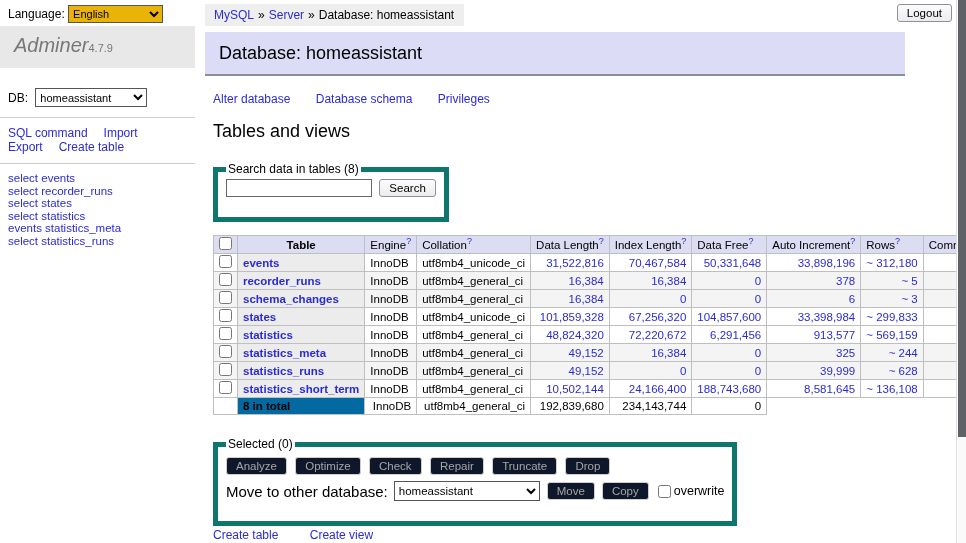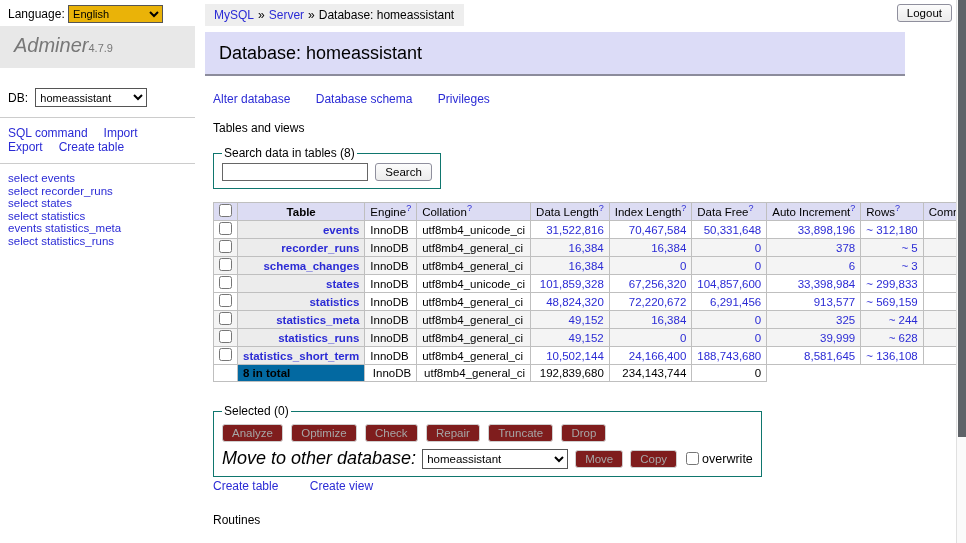--- a/index.html
+++ b/index.html
@@ -24,50 +24,50 @@
   .side-tables a { display:block; }
 
   
   #content { position:absolute; left:205px; top:0; width:700px; }
   #breadcrumb { display:inline-block; background:#eeeeee; padding:4px 10px 4px 9px; margin-top:4px; font-size:12px; }
   #breadcrumb .sep { color:#000; margin:0 4px; }
   #logout-btn { position:absolute; right:14px; top:4px; }
   button.btn { font-size:11.5px; padding:2px 9px; background:linear-gradient(#fcfcfc,#ececec);
     border:1px solid #8f8f9d; border-radius:3px; color:#000; cursor:pointer; }
   button.btn:disabled, button.disabled { color:#a6a6a6; border:1px solid #cfcfcf;
-    background:#7f1d1d; cursor:default; }
+    background:#0f172a; cursor:default; }
   h2#page-title { margin-top:6px; background:#dcdcf7; border-bottom:2px solid #8c8c9c;
     padding:11px 14px 10px; font-size:18px; font-weight:normal; }
   .links-row { margin:16px 0 0 8px; }
   .links-row a { margin-right:22px; }
-  h3.section { margin:15px 0 0 8px; font-size:12px; font-weight:normal; }
-  fieldset { border:1px solid #0f766e; width:fit-content; padding:3px 8px 7px; margin:11px 0 0 8px; }
+  h3.section { margin:15px 0 0 8px; font-size:18px; font-weight:normal; }
+  fieldset { border:5px solid #0f766e; width:fit-content; padding:3px 8px 20px; margin:20px 0 0 8px; }
   legend { font-size:12px; padding:0 2px; }
   #search-input { width:146px; height:18px; border:1px solid #666; font-size:11.5px; padding:0 3px; }
   #search-btn { margin-left:4px; }
 
   table#tables { border-collapse:collapse; margin:13px 0 0 8px; font-size:11.5px; }
   #tables th, #tables td { border:1px solid #bfbfbf; padding:1px 5px; white-space:nowrap; height:17px; }
   #tables thead th, #tables thead td { background:#dcdcf3; font-weight:normal; text-align:left; }
   #tables thead th.tcol { font-weight:bold; text-align:center; width:115px; }
-  #tables tbody th { background:#ececec; text-align:right; }
+  #tables tbody th { background:#ececec; text-align:left; }
   #tables tbody tr.alt td { background:#f4f4f4; }
   #tables td.num { text-align:right; color:#2b2bd5; }
   #tables td.chk { width:18px; text-align:center; }
   #tables td.comment { width:56px; }
   #tables tfoot th { background:#0369a1; text-align:left; font-weight:bold; }
   #tables tfoot td { text-align:right; }
   #tables td.noborder { border:none; background:transparent; }
   sup.help { font-size:9px; vertical-align:super; line-height:0; }
   #tables a.tname { font-weight:bold; }
 
   #selected-fieldset .btn-row { margin:3px 0 6px; }
   #selected-fieldset .btn-row button { margin-right:5px; }
   .move-row { display:flex; align-items:center; }
-  .move-row label.lbl { font-size:18px; margin-right:6px;font-style:italic; }
+  .move-row label.lbl { font-size:15px; margin-right:6px; }
   #move-db-select { width:146px; height:20px; font-size:11.5px; border:1px solid #555; background:#fff; }
   .move-row button { margin-left:7px; }
   .move-row .chk-wrap { display:flex; align-items:center; margin-left:9px; font-size:12.5px; }
   .move-row input[type=checkbox] { margin-right:3px; }
 
   .plain-links { margin:2px 0 0 8px; }
   .plain-links a { margin-right:28px; }
 
   
   #scrollbar { position:absolute; right:0; top:0; width:10px; height:543px;

